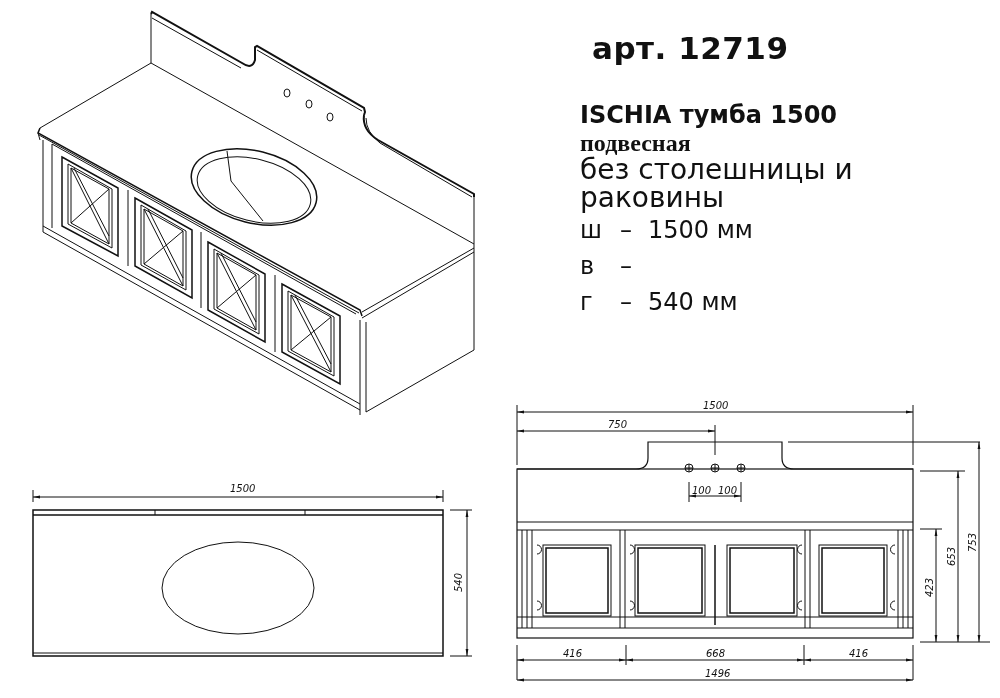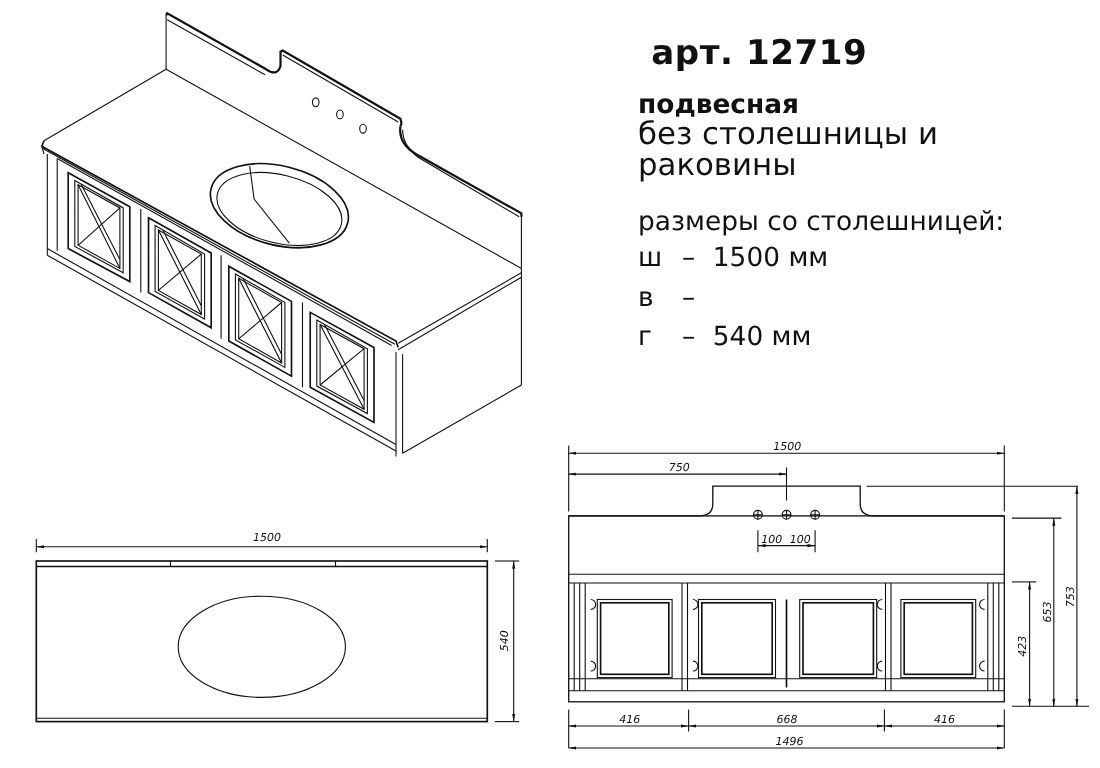--- a/index.html
+++ b/index.html
@@ -1,36 +1,36 @@
 <!DOCTYPE html>
 <html><head>
   <meta charset="utf-8">
   <style>
     html, body { margin: 0; padding: 0; background: #ffffff; }
     body { width: 1000px; height: 698px; position: relative; overflow: hidden; font-family: "DejaVu Sans", sans-serif; color: #111; }
     .info { position: absolute; left: 580px; top: 14px; width: 410px; }
     .art { font-size: 31px; font-weight: bold; letter-spacing: 0.5px; line-height: 44px; margin: 12px; }
     .model { font-size: 24px; font-weight: bold; line-height: 30px; margin-top: 30px; }
-    .model2 { font-size: 24px; font-weight: bold; line-height: 26px; }
+    .model2 { font-size: 24px; font-weight: bold; line-height: 26px; font-family: Liberation Serif, serif; }
     .sub { font-size: 28px; line-height: 28px; }
     .dims-title { font-size: 24px; line-height: 30px; margin-top: 22px; }
     .dim-row { font-size: 24px; line-height: 36px; display: flex; }
     .dim-row .k { width: 40px; }
     .dim-row .d { width: 28px; }
     svg { position: absolute; left: 0; top: 0; }
     .dimtxt { font-family: "DejaVu Sans", sans-serif; font-style: italic; font-size: 10px; fill: #111; }
   </style>
 </head>
 <body>
 
 <div class="info">
   <div class="art">арт. 12719</div>
+  <div class="model">ISCHIA  тумба 1500</div>
   <div class="model2">подвесная</div>
   <div class="sub">без столешницы и раковины</div>
-  <div class="dims-title">размеры со столешницей:</div>
   <div class="dim-row">
     <span class="k">ш</span>
     <span class="d">–</span>
     <span>1500 мм</span>
   </div>
   <div class="dim-row">
     <span class="k">в</span>
     <span class="d">–</span>
   </div>
   <div class="dim-row">

